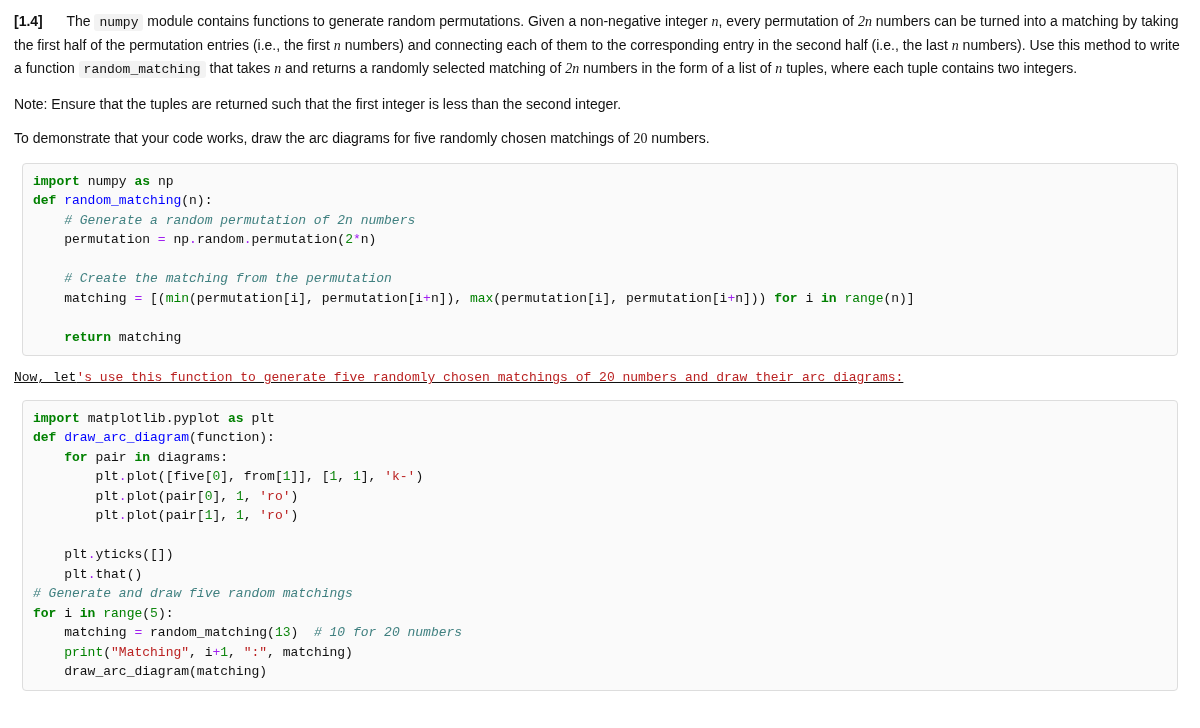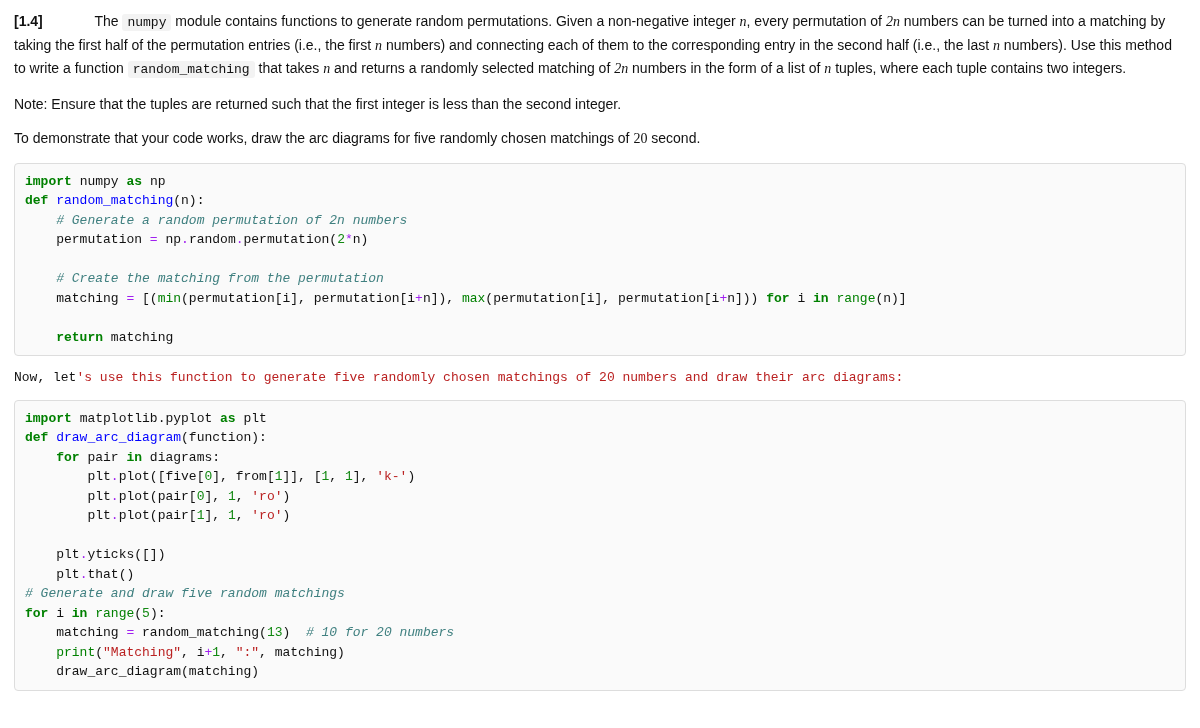--- a/index.html
+++ b/index.html
@@ -9,52 +9,53 @@
     color: #111;
     margin: 0;
     padding: 10px 14px;
     background: #fff;
   }
   .prose {
     margin: 0 0 12px 0;
   }
   .q-label {
     font-weight: 600;
-    margin-right: 48px;
+    margin-right: 20px;
   }
   .inline-code {
     font-family: "SFMono-Regular", Consolas, "Liberation Mono", Menlo, monospace;
     background: #f3f3f3;
     padding: 1px 5px;
     border-radius: 3px;
     font-size: 13px;
   }
   .math-var {
     font-family: "Times New Roman", serif;
     font-style: italic;
   }
   .code-cell {
     border: 1px solid #ddd;
     border-radius: 4px;
     background: #fafafa;
     padding: 8px 10px;
-    margin: 10px 0;
+    margin: 10px 8px;
     font-family: "SFMono-Regular", Consolas, "Liberation Mono", Menlo, monospace;
     font-size: 13px;
     line-height: 1.5;
     white-space: pre;
     overflow-x: auto;
   }
   .intermediate-text {
     font-family: "SFMono-Regular", Consolas, "Liberation Mono", Menlo, monospace;
     font-size: 13px;
     line-height: 1.5;
     padding: 2px 0;
     white-space: pre;
     color: #111;
+    text-decoration: underline;
   }
   
   .kw { color: #008000; font-weight: bold; }   
   .fn { color: #0000ff; }                       
   .cm { color: #408080; font-style: italic; }                       
   .num { color: #118811; }                      
   .str { color: #ba2121; }                      
   .op { color: #a020f0; }                       
   .bi { color: #008000; }
 </style>
@@ -62,21 +63,21 @@
 <body>
 
 <p class="prose">
   <span class="q-label">[1.4]</span>
   <span>The </span><code class="inline-code">numpy</code><span> module contains functions to generate random permutations. Given a non-negative integer </span><span class="math-var">n</span><span>, every permutation of </span><span class="math-var">2n</span><span> numbers can be turned into a matching by taking the first half of the permutation entries (i.e., the first </span><span class="math-var">n</span><span> numbers) and connecting each of them to the corresponding entry in the second half (i.e., the last </span><span class="math-var">n</span><span> numbers). Use this method to write a function </span><code class="inline-code">random_matching</code><span> that takes </span><span class="math-var">n</span><span> and returns a randomly selected matching of </span><span class="math-var">2n</span><span> numbers in the form of a list of </span><span class="math-var">n</span><span> tuples, where each tuple contains two integers.</span>
 </p>
 
 <p class="prose">Note: Ensure that the tuples are returned such that the first integer is less than the second integer.</p>
 
 <p class="prose">
-  <span>To demonstrate that your code works, draw the arc diagrams for five randomly chosen matchings of </span><span class="math-var" style="font-style:normal">20</span><span> second.</span>
+  <span>To demonstrate that your code works, draw the arc diagrams for five randomly chosen matchings of </span><span class="math-var" style="font-style:normal">20</span><span> numbers.</span>
 </p>
 
 <div class="code-cell"><span class="kw">import</span><span> </span><span>numpy</span><span> </span><span class="kw">as</span><span> </span><span>np</span>
 <span class="kw">def</span><span> </span><span class="fn">random_matching</span><span>(n):</span>
 <span>    </span><span class="cm"># Generate a random permutation of 2n numbers</span>
 <span>    </span><span>permutation </span><span class="op">=</span><span> np</span><span class="op">.</span><span>random</span><span class="op">.</span><span>permutation</span><span>(</span><span class="num">2</span><span class="op">*</span><span>n)</span>
 <span></span>
 <span>    </span><span class="cm"># Create the matching from the permutation</span>
 <span>    </span><span>matching </span><span class="op">=</span><span> [(</span><span class="bi">min</span><span>(permutation[i], permutation[i</span><span class="op">+</span><span>n]), </span><span class="bi">max</span><span>(permutation[i], permutation[i</span><span class="op">+</span><span>n])) </span><span class="kw">for</span><span> i </span><span class="kw">in</span><span> </span><span class="bi">range</span><span>(n)]</span>
 <span></span>

